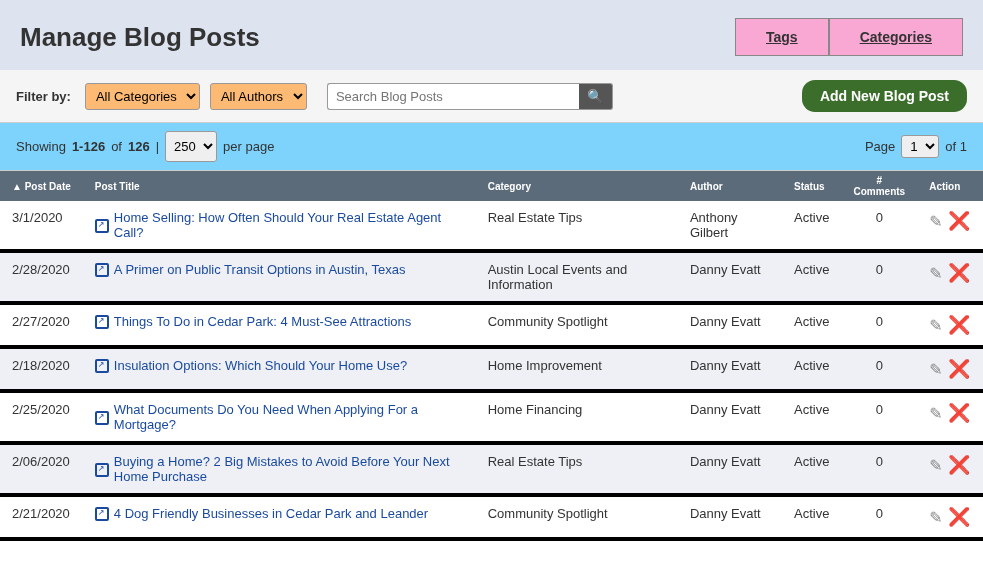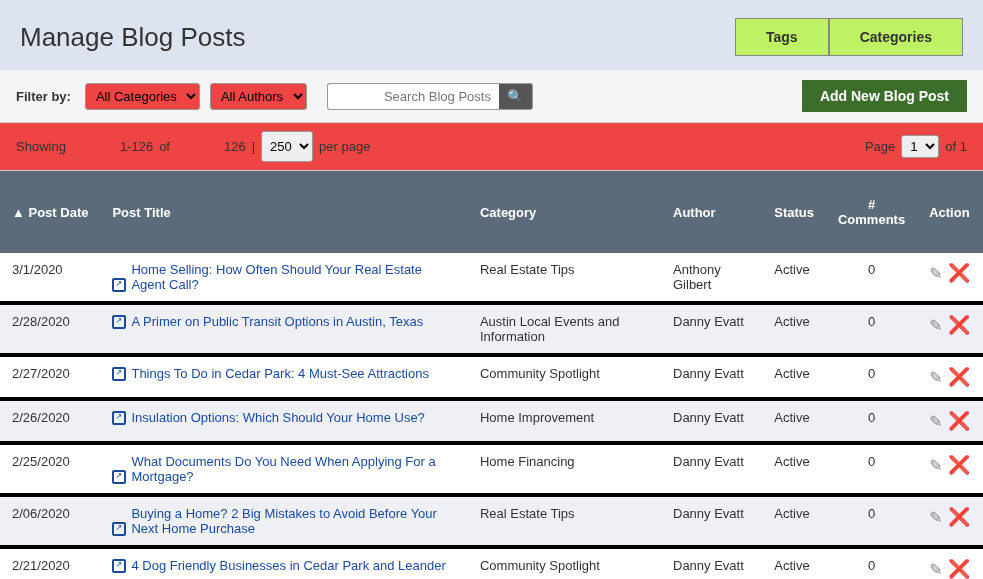--- a/index.html
+++ b/index.html
@@ -8,21 +8,21 @@
     
     .page-header {
       background: #dde4ef;
       padding: 18px 20px 14px 20px;
       display: flex;
       align-items: center;
       justify-content: space-between;
     }
     .page-title {
       font-size: 26px;
-      font-weight: normal;
+      font-weight: bold;
       color: #333;
     }
     .tabs-area {
       display: flex;
       align-items: flex-end;
       gap: 0;
     }
     .tab-btn {
       padding: 10px 30px;
       border: 1px solid #888;
@@ -31,87 +31,87 @@
       font-weight: bold;
       background: #f0f0f0;
       color: #333;
     }
     .tab-btn.active {
       background: #3344aa;
       color: #fff;
       border-color: #3344aa;
     }
     .tab-btn:not(.active) {
-      background: #bef264;
+      background: #f9a8d4;
       color: #333;
+      text-decoration: underline;
     }
 
     
     .filter-bar {
       background: #f5f5f5;
       border-bottom: 1px solid #ccc;
       padding: 10px 16px;
       display: flex;
       align-items: center;
       gap: 10px;
     }
     .filter-label { font-weight: bold; margin-right: 4px; }
     .filter-bar select {
       padding: 4px 6px;
       border: 1px solid #999;
       border-radius: 3px;
       font-size: 13px;
-      background: #ef4444;
+      background: #fdba74;
     }
     .search-wrapper {
       display: flex;
       align-items: center;
       margin-left: 10px;
     }
     .search-input {
       padding: 5px 8px;
       border: 1px solid #999;
       border-right: none;
       border-radius: 3px 0 0 3px;
       font-size: 13px;
-      width: 172px;
-      text-align: right;
+      width: 252px;
     }
     .search-btn {
       background: #555;
       border: 1px solid #999;
       border-left: none;
       border-radius: 0 3px 3px 0;
       padding: 5px 8px;
       cursor: pointer;
       color: #fff;
     }
     .add-btn {
       margin-left: auto;
       background: #3a6e2a;
       color: #fff;
       border: none;
       padding: 8px 18px;
       font-size: 14px;
       font-weight: bold;
-      border-radius: 1px;
+      border-radius: 13px;
       cursor: pointer;
     }
 
     
     .info-bar {
-      background: #ef4444;
+      background: #7dd3fc;
       padding: 8px 16px;
       display: flex;
       align-items: center;
       gap: 6px;
       font-size: 13px;
       border-bottom: 1px solid #ccc;
     }
-    .info-bar b { font-weight: normal; margin-left: 48px; }
+    .info-bar b { font-weight: bold; }
     .per-page-select {
       padding: 6px 4px;
       border: 1px solid #999;
       border-radius: 3px;
       font-size: 13px;
     }
     .page-info {
       margin-left: auto;
       display: flex;
       align-items: center;
@@ -126,40 +126,40 @@
     
     table {
       width: 100%;
       border-collapse: collapse;
     }
     thead tr {
       background: #5c6b7a;
       color: #fff;
     }
     thead th {
-      padding: 26px 12px;
+      padding: 4px 12px;
       text-align: left;
-      font-size: 13px;
+      font-size: 10px;
       font-weight: bold;
       white-space: nowrap;
     }
     thead th.center { text-align: center; }
     tbody tr:nth-child(even) { background: #eef0f5; }
     tbody tr:nth-child(odd) { background: #fff; }
     tbody td {
       padding: 9px 12px;
       vertical-align: top;
       font-size: 13px;
       border-bottom: 4px solid #000000;
     }
     .post-link {
       color: #1a4a9e;
       text-decoration: none;
       display: flex;
-      align-items: flex-end;
+      align-items: center;
       gap: 5px;
     }
     .ext-icon {
       display: inline-block;
       width: 14px;
       height: 14px;
       border: 2px solid #1a4a9e;
       border-radius: 2px;
       position: relative;
       flex-shrink: 0;
@@ -306,21 +306,21 @@
     <td>Active</td>
     <td style="text-align:center;">0</td>
     <td>
       <div class="action-cell">
         <button class="edit-btn" title="Edit">✎</button>
         <button class="delete-btn" title="Delete">❌</button>
       </div>
     </td>
   </tr>
       <tr>
-    <td>2/26/2020</td>
+    <td>2/18/2020</td>
     <td>
       <a class="post-link" href="#">
         <span class="ext-icon"></span>
         <span>Insulation Options: Which Should Your Home Use?</span>
       </a>
     </td>
     <td>Home Improvement</td>
     <td>Danny Evatt</td>
     <td>Active</td>
     <td style="text-align:center;">0</td>

